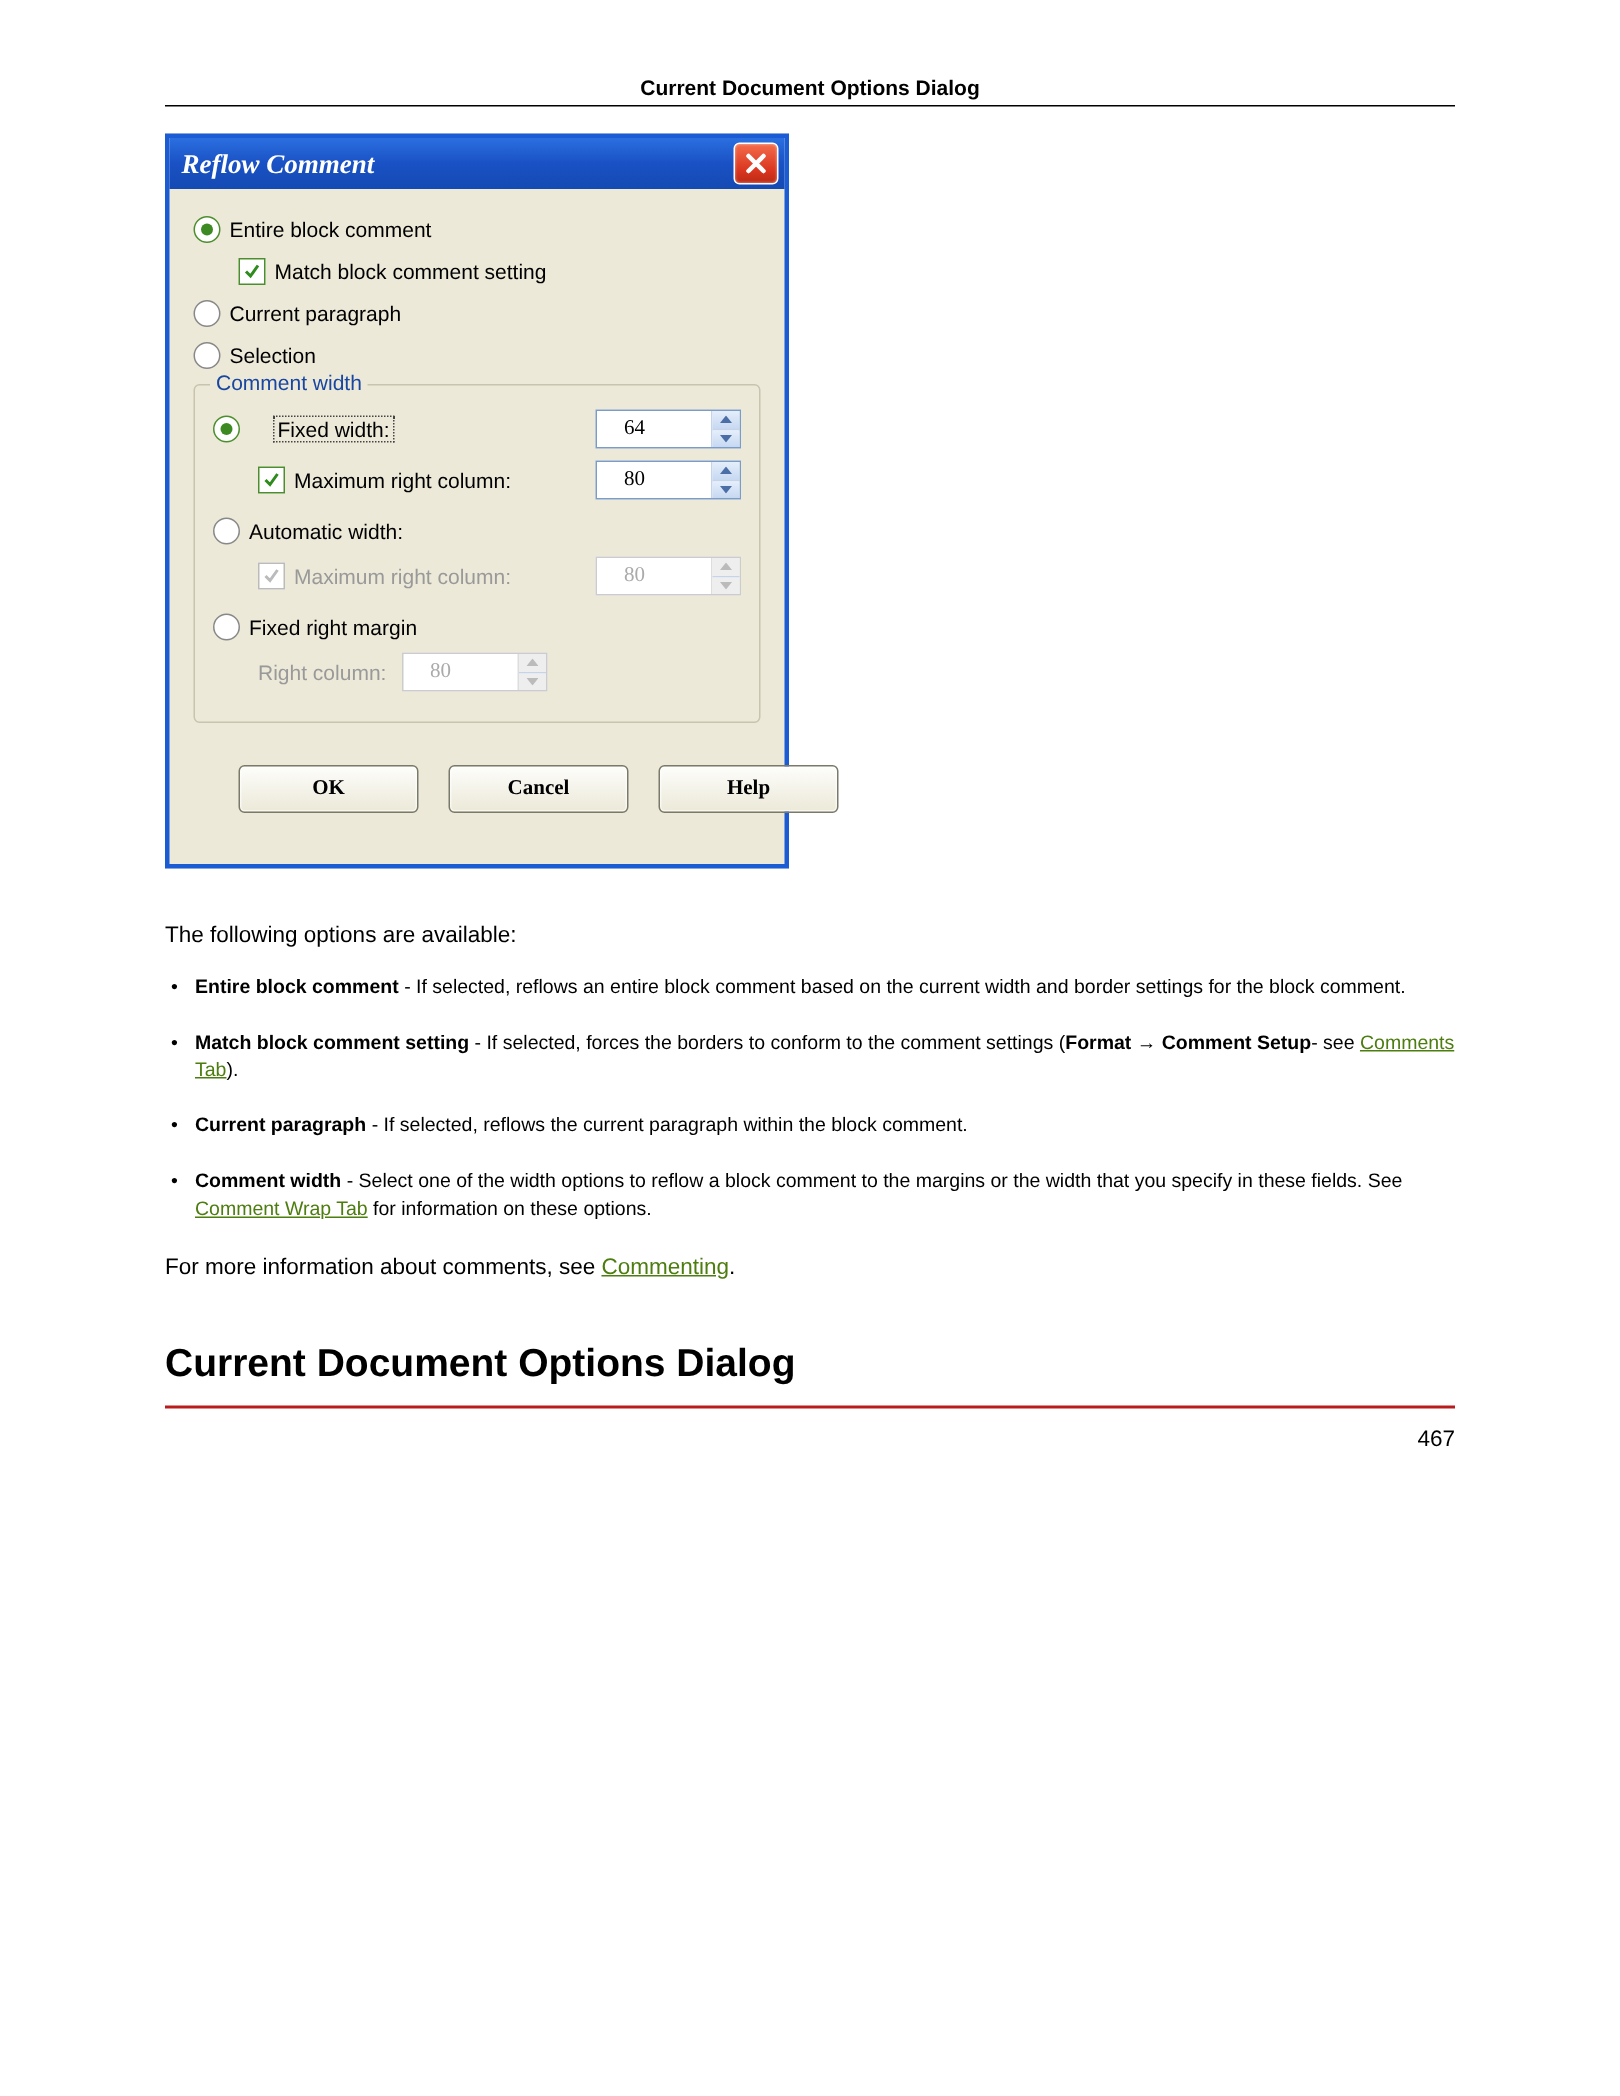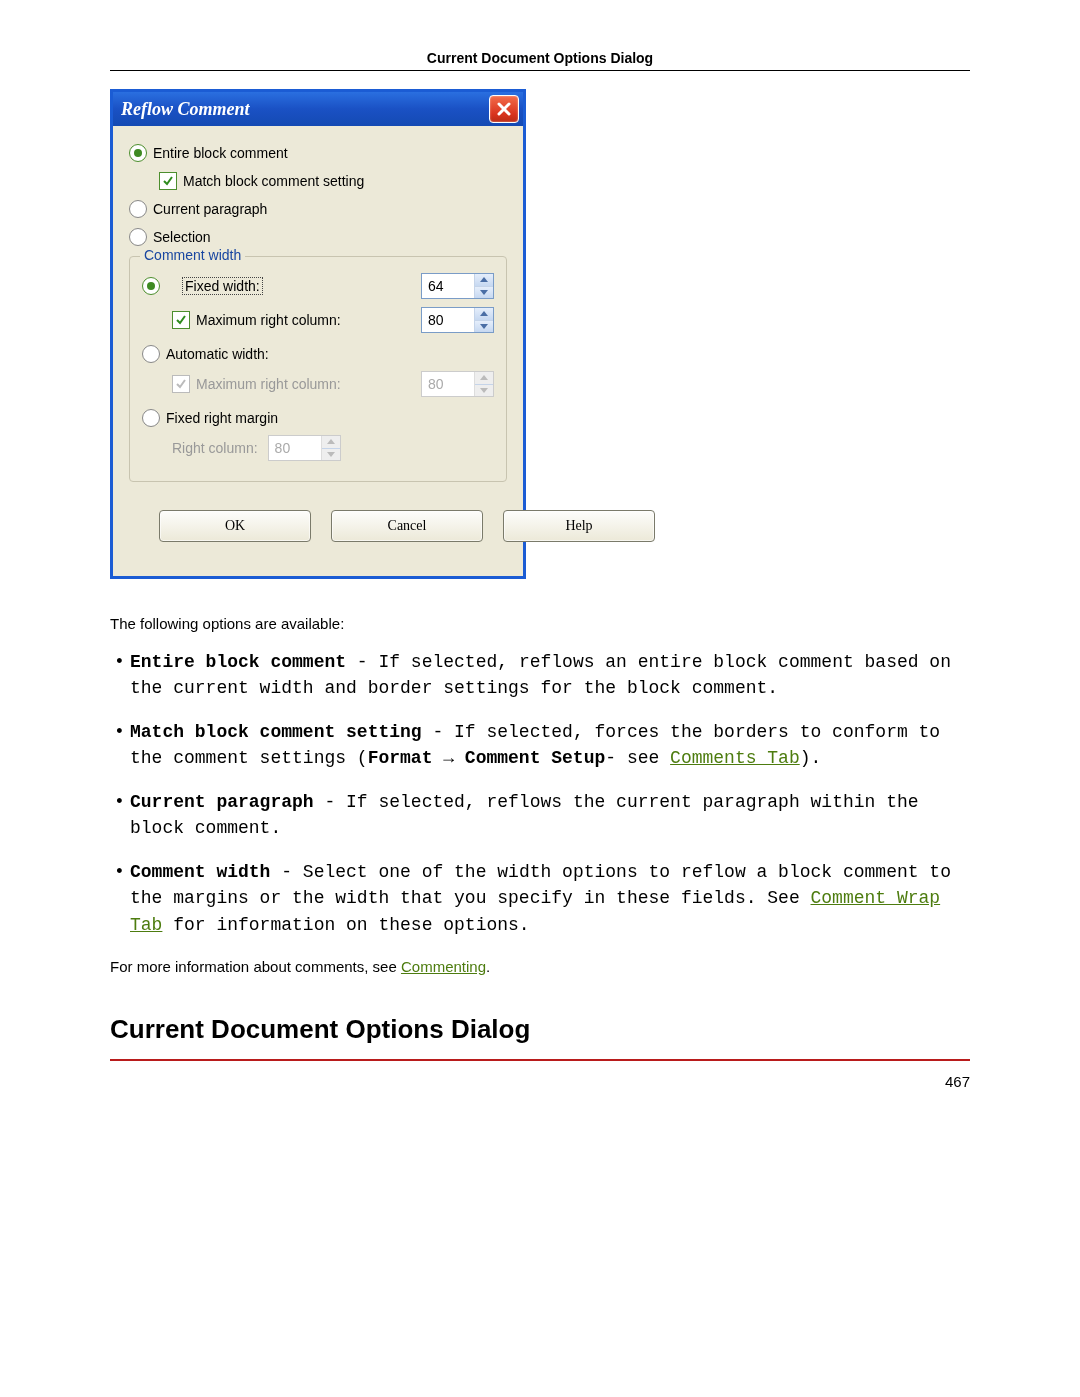--- a/index.html
+++ b/index.html
@@ -88,21 +88,21 @@
     background:#ece9d8;
     padding:0 4px;
     color:#1946a0;
     font-size:14px;
   }
   .spin {
     display:inline-flex; align-items:stretch; height:24px;
     border:1px solid #7a9cc7; background:#fff;
   }
   .spin input {
-    border:none; width:40px; padding:0 6px; font-size:14px; font-family:Liberation Sans, sans-serif; background:transparent;
+    border:none; width:40px; padding:0 18px; font-size:14px; font-family:Liberation Serif, serif; background:transparent;
   }
   .spin .arrows {
     width:18px; display:flex; flex-direction:column; border-left:1px solid #c5d4e9;
   }
   .spin .arrow {
     flex:1; display:flex; align-items:center; justify-content:center;
     background:linear-gradient(to bottom,#e5eefb,#c6d8f1);
     border-bottom:1px solid #c5d4e9;
   }
   .spin .arrow:last-child{border-bottom:none;}
@@ -111,30 +111,31 @@
   .spin.disabled .arrows{ border-color:#ddd;}
   .spin.disabled .arrow{ background:#eee;}
   .spin.disabled .arrow svg path{ fill:#bbb;}
   .field-row { display:flex; align-items:center; justify-content:space-between; margin-bottom:8px;}
   .field-row .left { display:flex; align-items:center; }
   .dotted { border:1px dotted #444; padding:0 2px;margin-left:16px;}
   .buttonbar {
     display:flex; gap:20px; padding: 10px 18px 18px 30px;
   }
   .xpbtn {
-    min-width: 90px; height:30px; padding:0 30px;
+    min-width: 90px; height:30px; padding:0 14px;
     background: linear-gradient(to bottom, #fdfdfb 0%, #ece9d8 100%);
     border:1px solid #7a7a6a; border-radius:4px;
     font-family:Tahoma; font-size:14px; display:flex; align-items:center; justify-content:center;
     box-shadow: 0 0 0 1px rgba(255,255,255,0.6) inset;
+    font-weight: bold;
   }
   .doc-text { margin-top: 34px; font-size:15px; line-height:1.45; }
   .doc-text p { margin: 0 0 14px 0; }
   ul.bullets { list-style:none; padding:0; margin: 0 0 18px 0;}
-  ul.bullets li { position:relative; padding-left:20px; margin-bottom:18px; font-size:18px; line-height:1.45;font-family:Liberation Mono, monospace;}
+  ul.bullets li { position:relative; padding-left:20px; margin-bottom:18px; font-size:13px; line-height:1.45;}
   ul.bullets li::before { content:"•"; position:absolute; left:4px; top:0;}
   .bold { font-weight:bold; }
   .link { color:#4d7c0f; text-decoration:underline; cursor:pointer;}
   h2.section { font-size:26px; font-weight:bold; margin: 34px 0 10px 0;}
   .footer { border-top:2px solid #b91c1c; margin-top:8px; padding-top:10px; text-align:right; font-size:15px;}
 </style>
 </head>
 <body>
 
 <div class="page">

